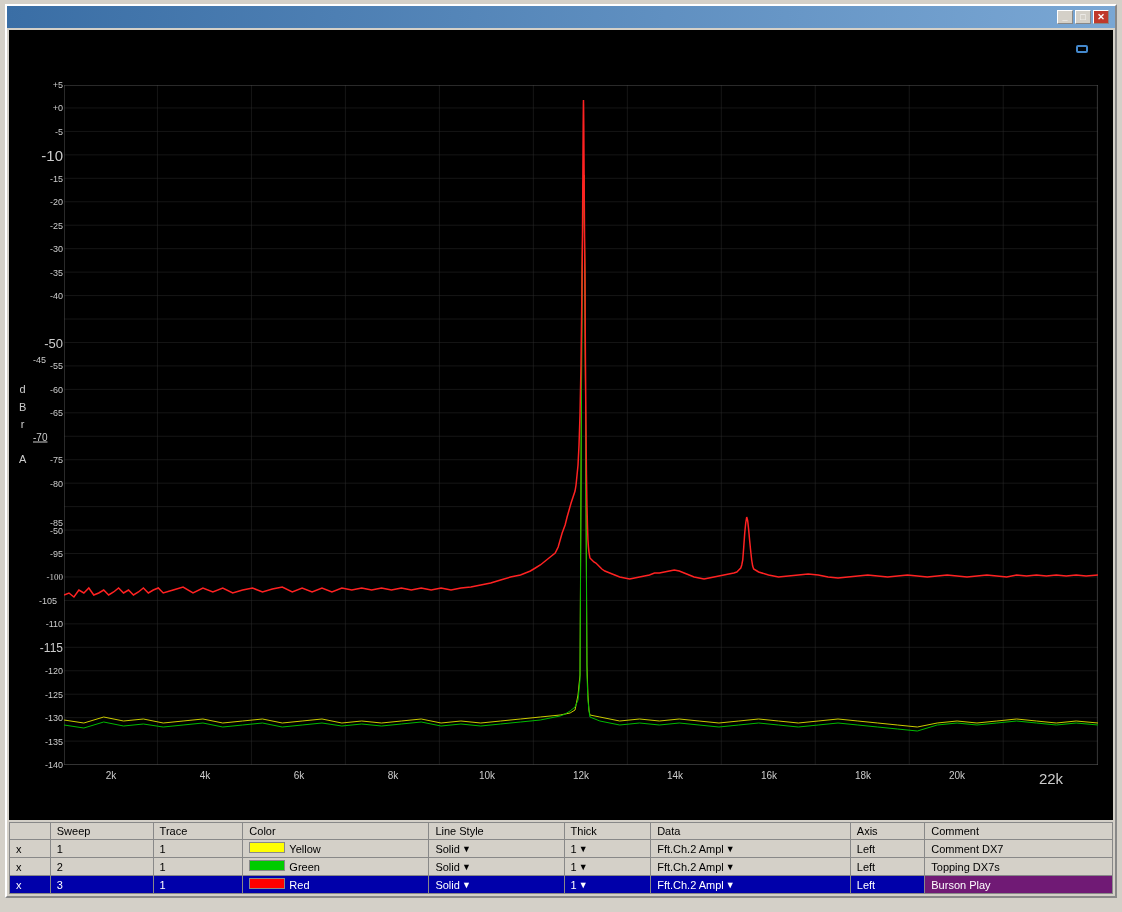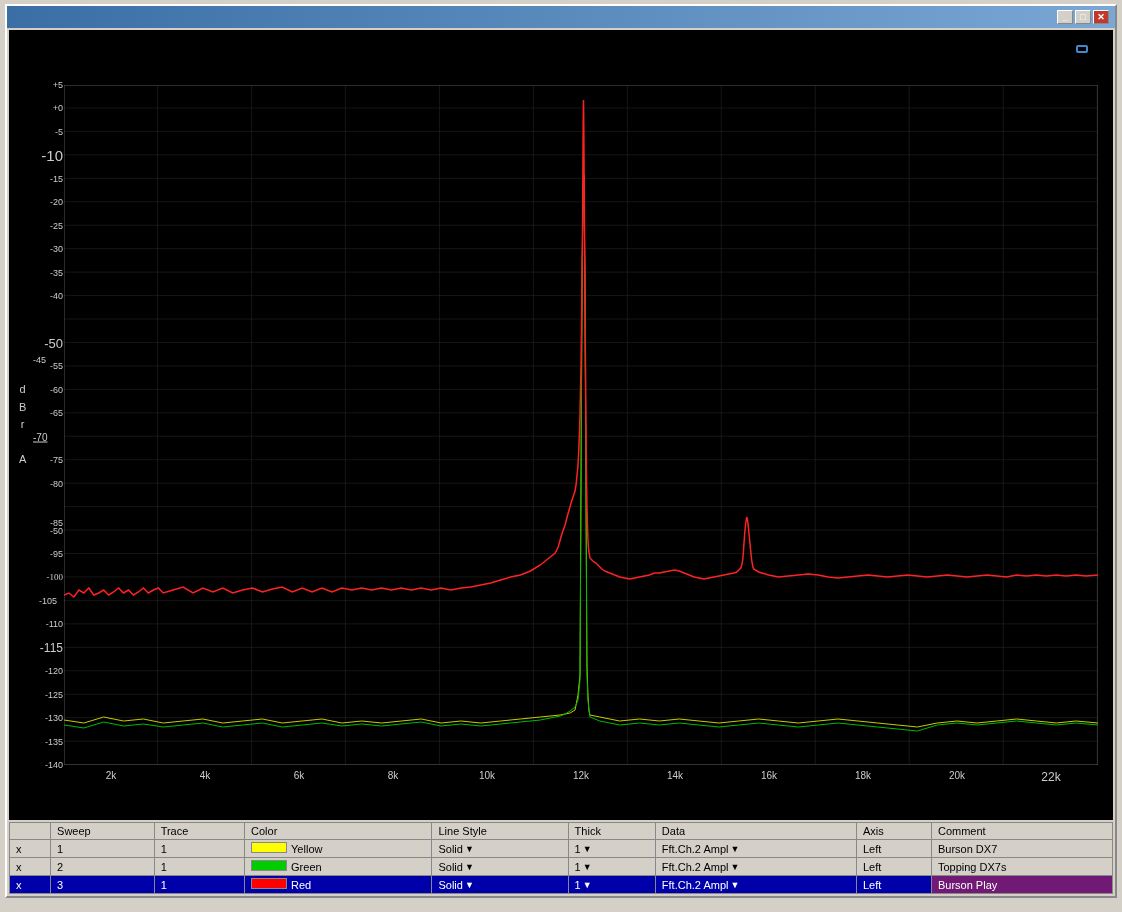--- a/index.html
+++ b/index.html
@@ -184,21 +184,21 @@
         <div style="position: absolute; left: 4.54545%; transform: translateX(-50%); color: rgb(204, 204, 204); font-size: 10px;">2k</div>
         <div style="position: absolute; left: 13.6364%; transform: translateX(-50%); color: rgb(204, 204, 204); font-size: 10px;">4k</div>
         <div style="position: absolute; left: 22.7273%; transform: translateX(-50%); color: rgb(204, 204, 204); font-size: 10px;">6k</div>
         <div style="position: absolute; left: 31.8182%; transform: translateX(-50%); color: rgb(204, 204, 204); font-size: 10px;">8k</div>
         <div style="position: absolute; left: 40.9091%; transform: translateX(-50%); color: rgb(204, 204, 204); font-size: 10px;">10k</div>
         <div style="position: absolute; left: 50%; transform: translateX(-50%); color: rgb(204, 204, 204); font-size: 10px;">12k</div>
         <div style="position: absolute; left: 59.0909%; transform: translateX(-50%); color: rgb(204, 204, 204); font-size: 10px;">14k</div>
         <div style="position: absolute; left: 68.1818%; transform: translateX(-50%); color: rgb(204, 204, 204); font-size: 10px;">16k</div>
         <div style="position: absolute; left: 77.2727%; transform: translateX(-50%); color: rgb(204, 204, 204); font-size: 10px;">18k</div>
         <div style="position: absolute; left: 86.3636%; transform: translateX(-50%); color: rgb(204, 204, 204); font-size: 10px;">20k</div>
-        <div style="position: absolute; left: 95.4545%; transform: translateX(-50%); color: rgb(204, 204, 204); font-size: 12px;">22k</div>
+        <div style="position: absolute; left: 95.4545%; transform: translateX(-50%); color: rgb(204, 204, 204); font-size: 15px;">22k</div>
       </div>
 
     <div style="position:absolute;bottom:10px;left:0;right:0;text-align:center;color:#ccc;font-size:11px;"></div>
 
     <div class="annotation">
       <span></span><br>
       <span></span>
     </div>
 
     <svg id="chart-svg" style="position:absolute;left:55px;top:55px;right:15px;bottom:55px;width:calc(100% - 70px);height:calc(100% - 110px);" viewBox="0 0 1042 680" preserveAspectRatio="none">
@@ -242,21 +242,21 @@
     <tbody id="legend-tbody">
     <tr>
           <td>x</td>
           <td>1</td>
           <td>1</td>
           <td><span style="background:#ffff00;display:inline-block;width:36px;height:11px;margin-right:4px;border:1px solid #888;"></span>Yellow</td>
           <td><span style="display:inline-flex;align-items:center;gap:2px;">Solid <span style="font-size:9px;">▼</span></span></td>
           <td><span style="display:inline-flex;align-items:center;gap:2px;">1 <span style="font-size:9px;">▼</span></span></td>
           <td><span style="display:inline-flex;align-items:center;gap:2px;">Fft.Ch.2 Ampl <span style="font-size:9px;">▼</span></span></td>
           <td>Left</td>
-          <td>Burson DX7</td>
+          <td>Comment DX7</td>
         </tr>
         <tr>
           <td>x</td>
           <td>2</td>
           <td>1</td>
           <td><span style="background:#00cc00;display:inline-block;width:36px;height:11px;margin-right:4px;border:1px solid #888;"></span>Green</td>
           <td><span style="display:inline-flex;align-items:center;gap:2px;">Solid <span style="font-size:9px;">▼</span></span></td>
           <td><span style="display:inline-flex;align-items:center;gap:2px;">1 <span style="font-size:9px;">▼</span></span></td>
           <td><span style="display:inline-flex;align-items:center;gap:2px;">Fft.Ch.2 Ampl <span style="font-size:9px;">▼</span></span></td>
           <td>Left</td>

